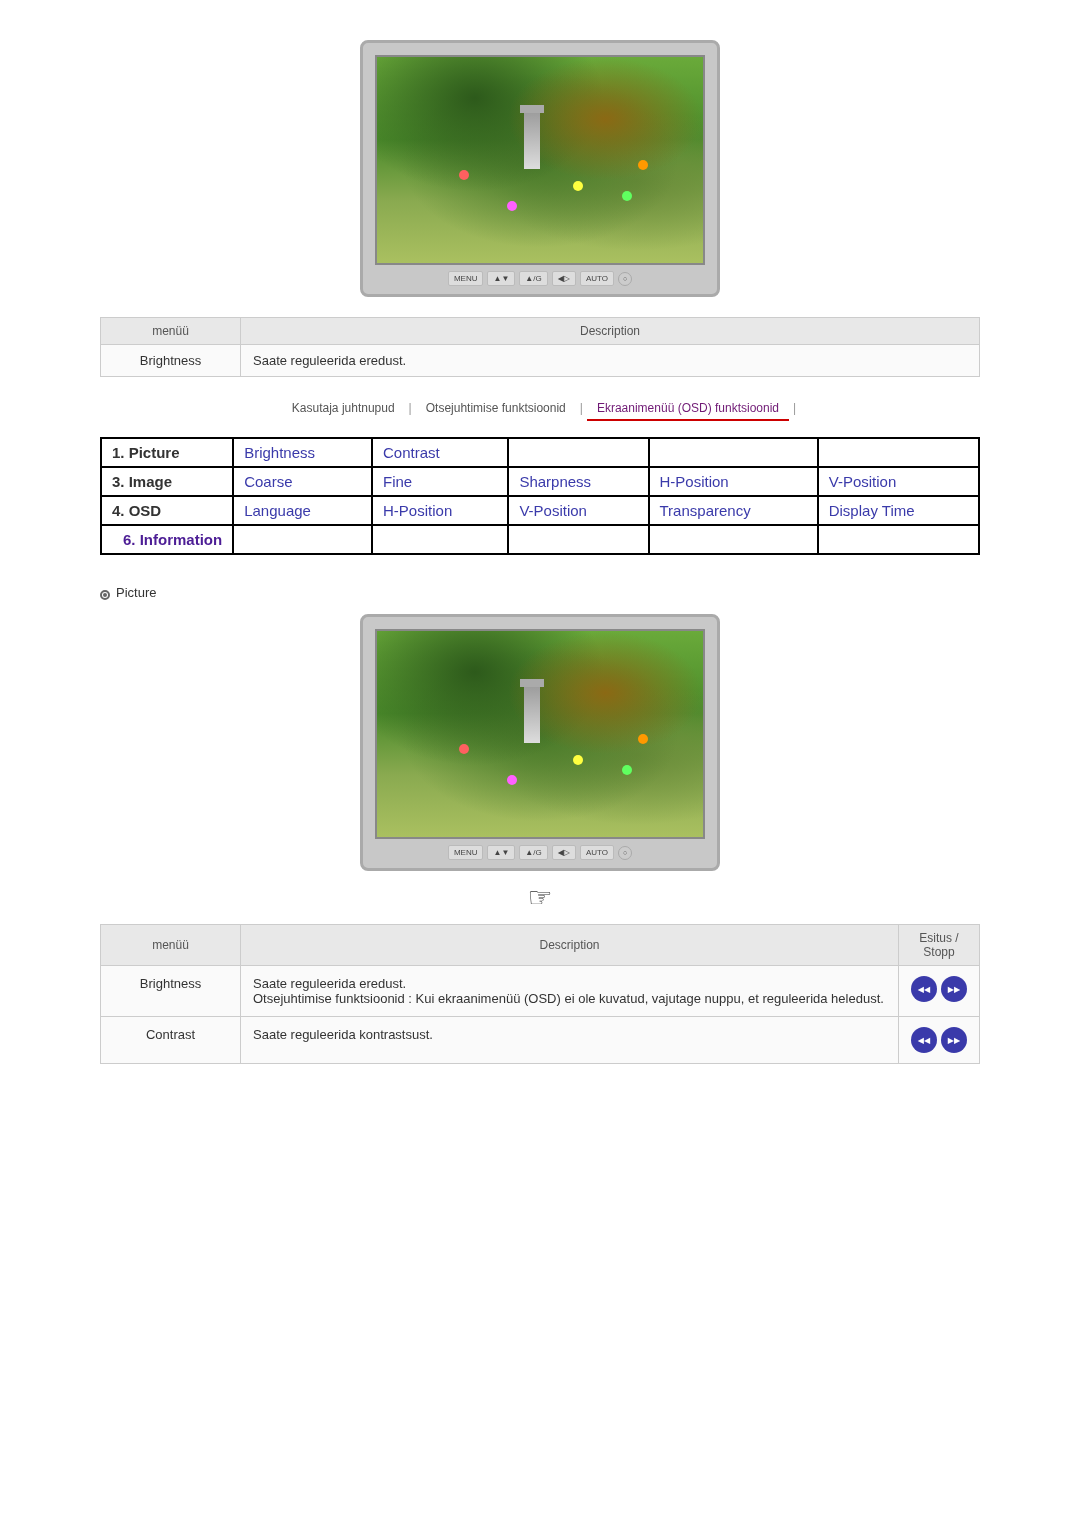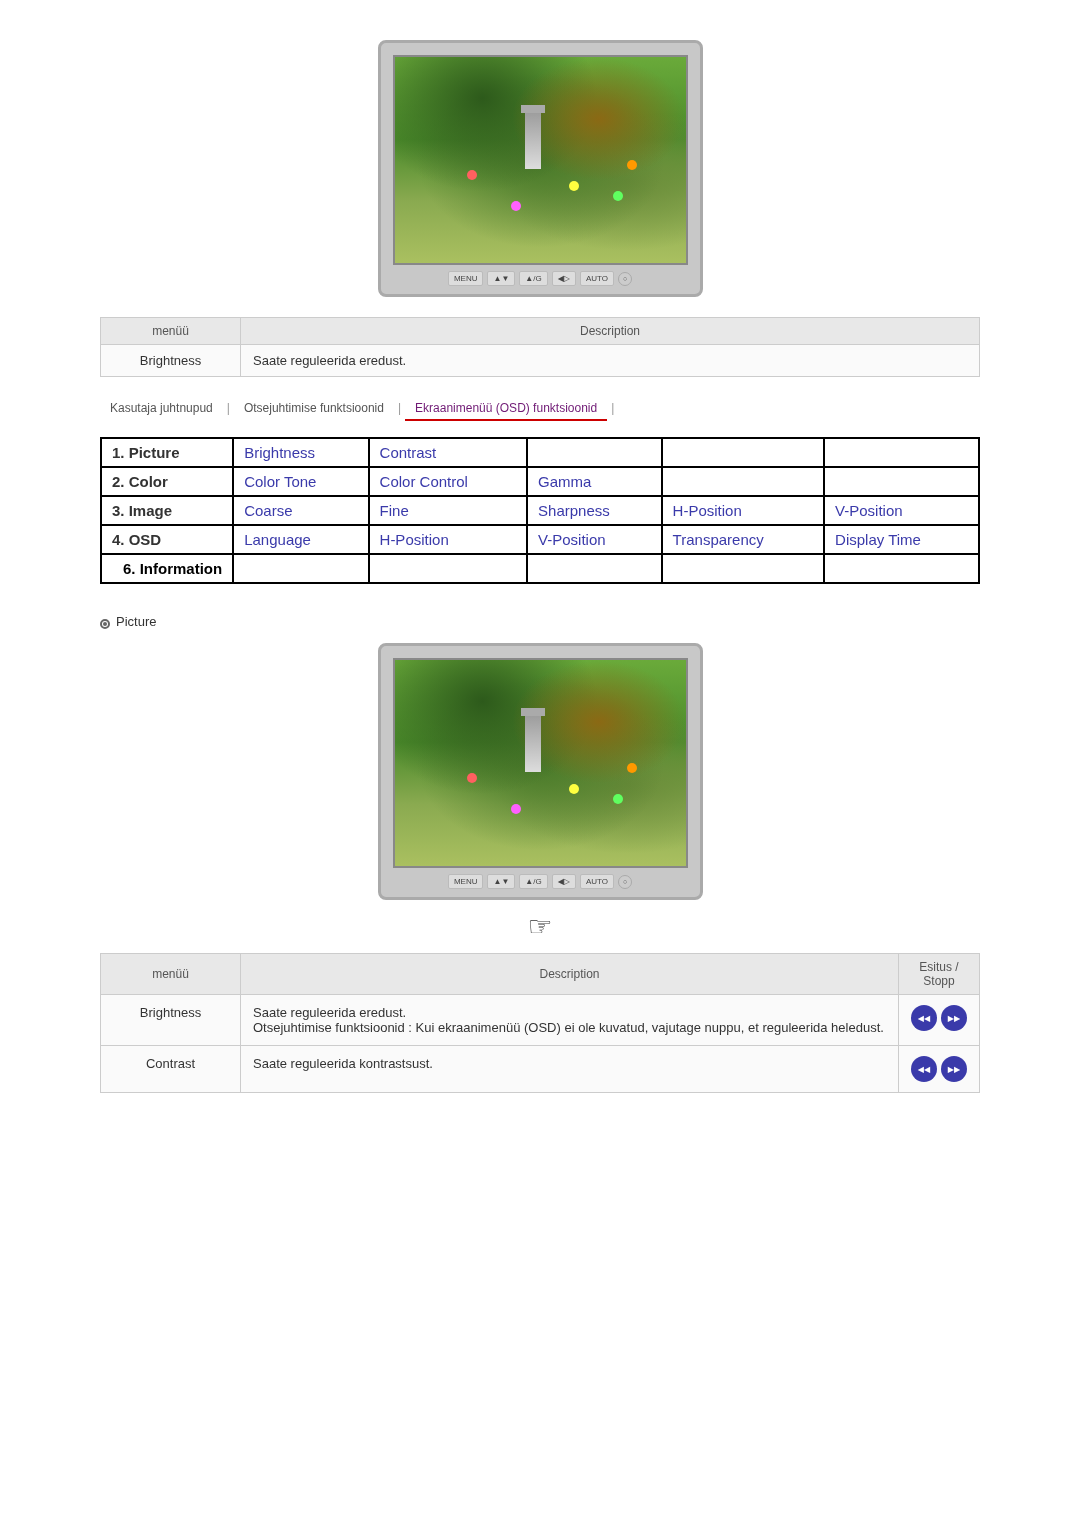--- a/index.html
+++ b/index.html
@@ -20,21 +20,21 @@
       display: flex;
       justify-content: center;
       margin-bottom: 20px;
     }
 
     .monitor {
       background: #c8c8c8;
       border: 3px solid #aaa;
       border-radius: 8px;
       padding: 12px 12px 8px 12px;
-      width: 325px;
+      width: 360px;
     }
 
     .monitor-screen {
       width: 100%;
       height: 210px;
       background: linear-gradient(180deg, #5a7a3a 0%, #4a6a2a 30%, #6a8040 60%, #8a9a50 100%);
       position: relative;
       overflow: hidden;
       border: 2px solid #888;
     }
@@ -134,21 +134,21 @@
     }
 
     .info-table .col-menu {
       width: 140px;
       text-align: center;
     }
 
     
     .nav-tabs {
       display: flex;
-      justify-content: flex-start;
+      justify-content: center;
       margin-bottom: 16px;
       gap: 2px;
       font-size: 12px;
     }
 
     .nav-tab {
       padding: 4px 10px;
       color: #555;
       cursor: pointer;
       border-bottom: 2px solid transparent;
@@ -180,21 +180,21 @@
       vertical-align: top;
     }
 
     .osd-table .row-label {
       font-weight: bold;
       white-space: nowrap;
       width: 110px;
     }
 
     .osd-table .row-label.highlighted {
-      color: #000000;
+      color: #4c1d95;
       padding-left: 21px;
     }
 
     .osd-link {
       color: #3a3aaa;
       cursor: pointer;
     }
 
     
     .section-heading {
@@ -352,28 +352,20 @@
     <tbody id="osd-table-body">
     <tr>
           <td class="row-label">1. Picture</td>
           <td><span class="osd-link">Brightness</span></td>
           <td><span class="osd-link">Contrast</span></td>
           <td></td>
           <td></td>
           <td></td>
         </tr>
         <tr>
-          <td class="row-label">2. Color</td>
-          <td><span class="osd-link">Color Tone</span></td>
-          <td><span class="osd-link">Color Control</span></td>
-          <td><span class="osd-link">Gamma</span></td>
-          <td></td>
-          <td></td>
-        </tr>
-        <tr>
           <td class="row-label">3. Image</td>
           <td><span class="osd-link">Coarse</span></td>
           <td><span class="osd-link">Fine</span></td>
           <td><span class="osd-link">Sharpness</span></td>
           <td><span class="osd-link">H-Position</span></td>
           <td><span class="osd-link">V-Position</span></td>
         </tr>
         <tr>
           <td class="row-label">4. OSD</td>
           <td><span class="osd-link">Language</span></td>

